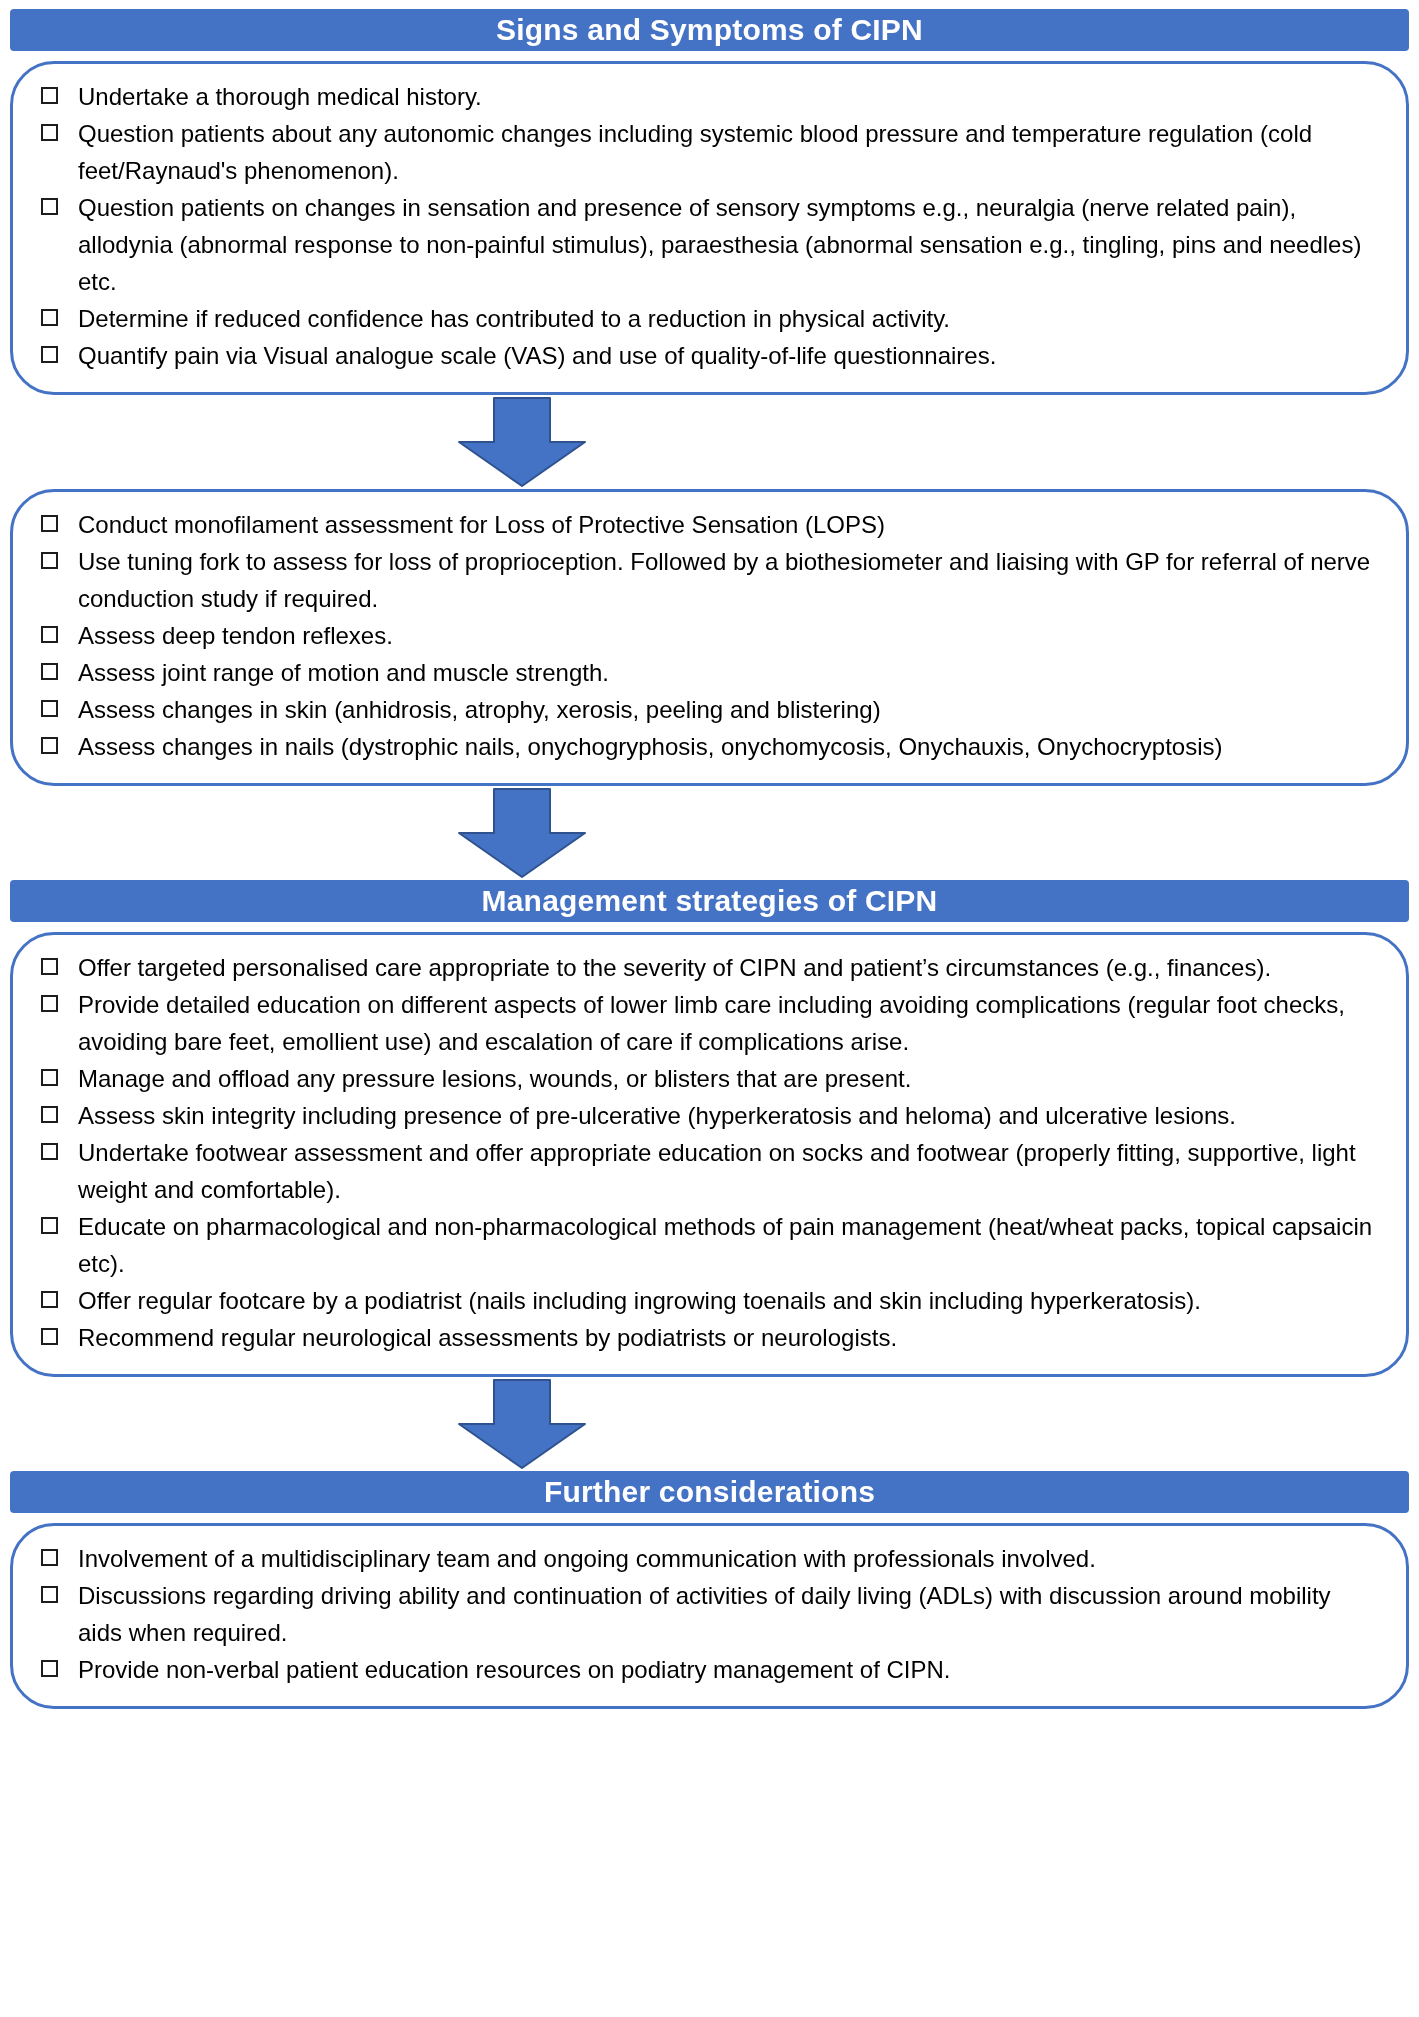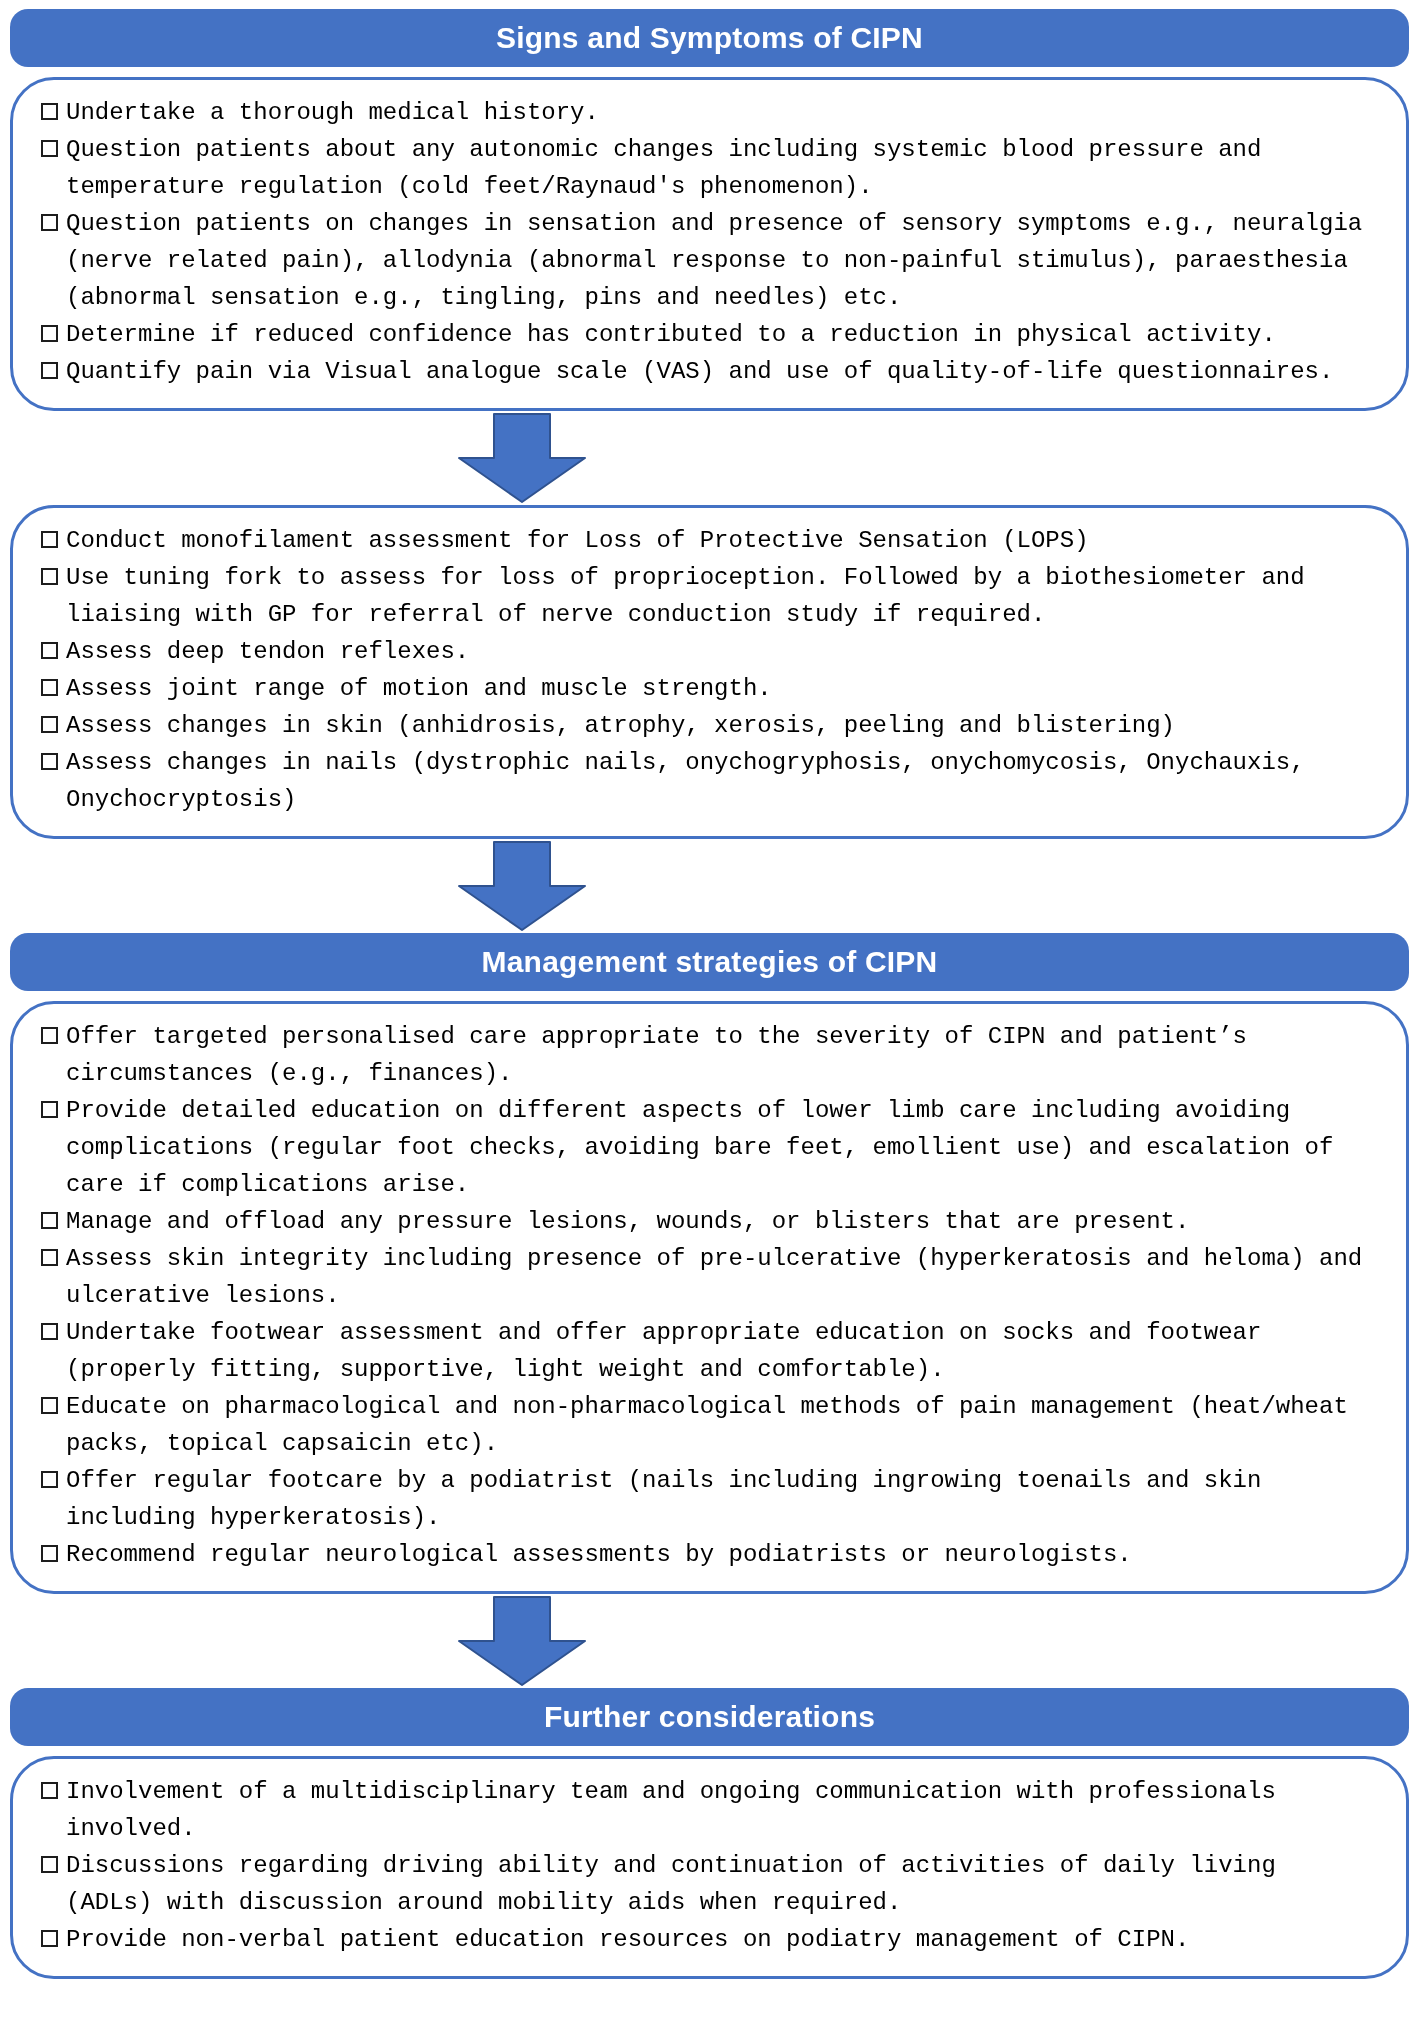--- a/index.html
+++ b/index.html
@@ -6,22 +6,22 @@
   html, body { background: #ffffff; }
   body {
     width: 1419px;
     min-height: 2017px;
     font-family: "Liberation Sans", sans-serif;
     color: #000000;
   }
   .page { padding: 9px 10px 12px 10px; }
 
   .section-header {
-    height: 58px;
-    border-radius: 18px;
+    height: 42px;
+    border-radius: 4px;
     background: var(--header-bg, #4472C4);
     display: flex;
     align-items: center;
     justify-content: center;
     margin-bottom: 10px;
   }
   .section-title {
     color: var(--header-text, #ffffff);
     font-size: 30px;
     font-weight: 600;
@@ -32,24 +32,23 @@
   .content-box {
     border: 3px solid var(--box-border, #4472C4);
     border-radius: 44px;
     background: #ffffff;
     padding: 14px 32px 18px 28px;
   }
   ul.checklist { list-style: none; }
   li.check-item {
     display: flex;
     align-items: flex-start;
-    gap: 8px;
+    gap: 20px;
     font-size: 24px;
     line-height: 37px;
-    font-family: Liberation Mono, monospace;
   }
   .checkbox {
     width: 17px;
     height: 17px;
     border: 2px solid #1d1d1d;
     background: #ffffff;
     flex: 0 0 auto;
     margin-top: 9px;
   }
   .item-text { flex: 1; }

